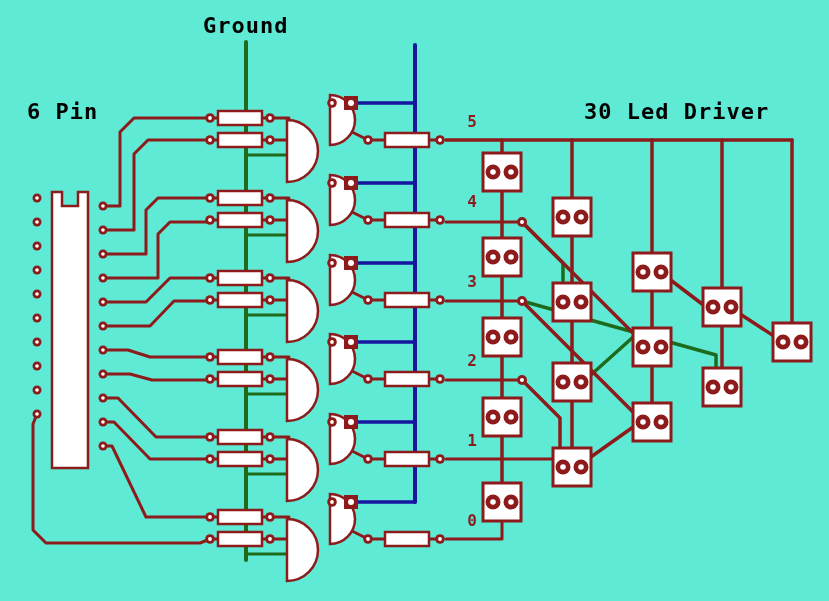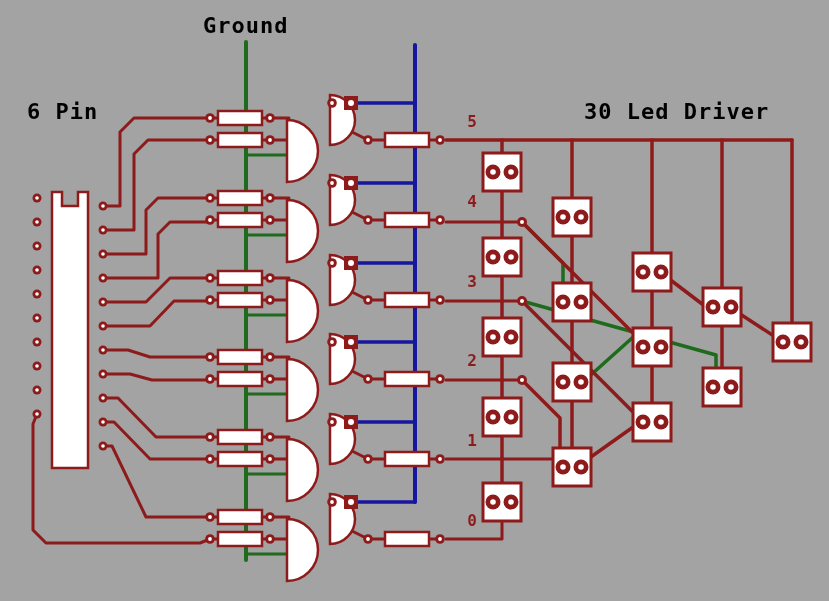--- a/index.html
+++ b/index.html
@@ -1,16 +1,16 @@
 <!DOCTYPE html>
 <html><head>
 <meta charset="utf-8">
 <style>
   html,body{margin:0;padding:0;background:#ffffff;}
-  #stage{position:relative;width:829px;height:601px;background:#a3a3a3;overflow:hidden;
+  #stage{position:relative;width:829px;height:601px;background:#5eead4;overflow:hidden;
          font-family:"DejaVu Sans Mono",monospace;}
   .title{position:absolute;font:bold 22px "DejaVu Sans Mono",monospace;letter-spacing:1px;
          white-space:pre;color:#000;}
   #t-ground{left:203px;top:13px;}
   #t-supply{left:406px;top:13px;}
   #t-sixpin{left:27px;top:99px;}
   #t-driver{left:584px;top:99px;}
   svg{position:absolute;left:0;top:0;}
 </style>
 </head>

